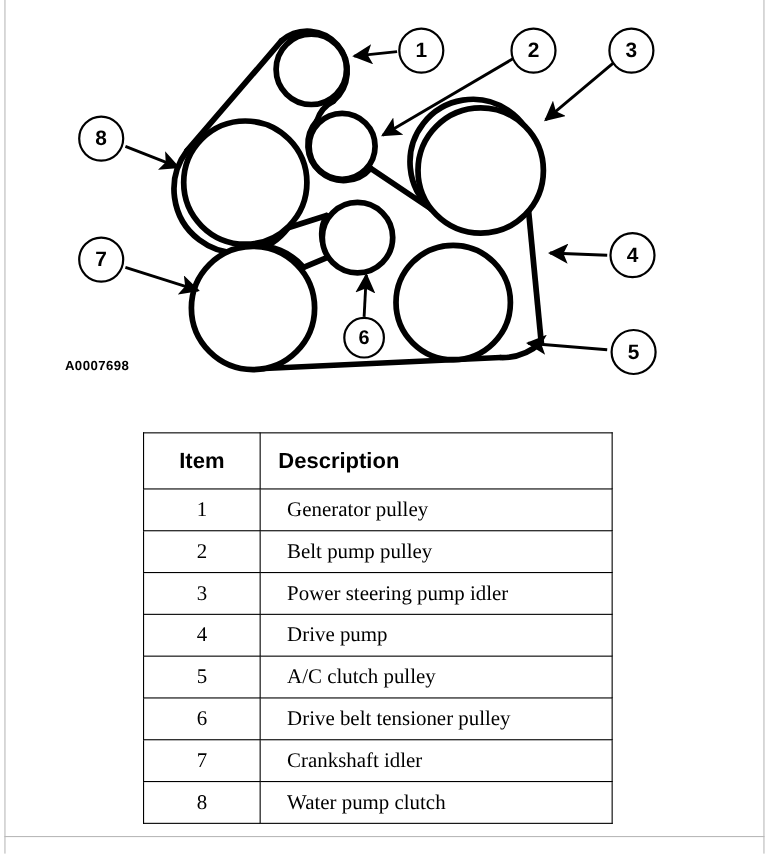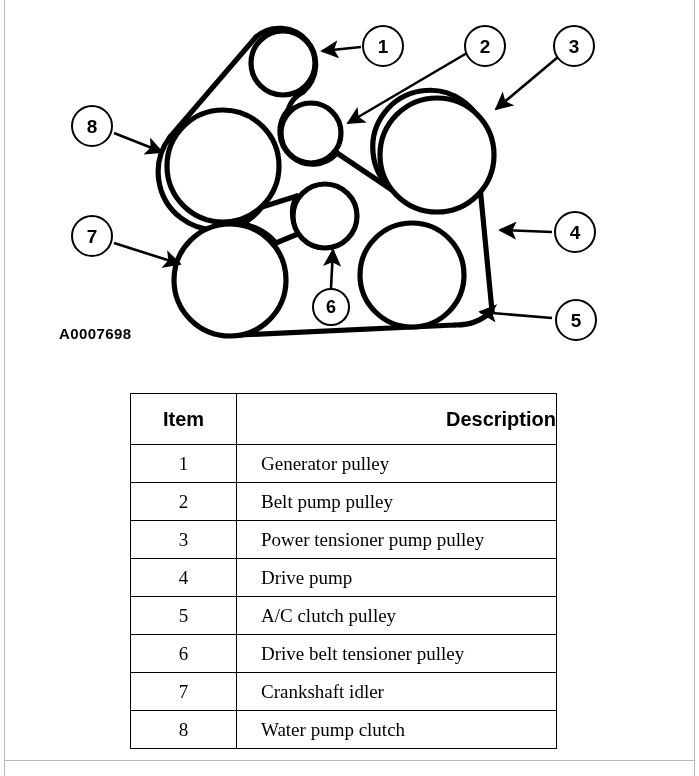--- a/index.html
+++ b/index.html
@@ -41,21 +41,21 @@
   #belt-svg {
     position: absolute;
     left: 0; top: 0;
   }
 
   .fig-id {
     position: absolute;
     left: 59px;
     top: 325px;
     font-family: "Liberation Sans", sans-serif;
-    font-size: 15px;
+    font-size: 12px;
     font-weight: bold;
     letter-spacing: 0.4px;
     color: #000000;
     white-space: nowrap;
   }
 
   
   .callout {
     position: absolute;
     width: 42px;
@@ -91,21 +91,21 @@
   #parts-table td, #parts-table th {
     border: 1.6px solid #000000;
     padding: 0;
     color: #000000;
   }
   #parts-table th {
     height: 50px;
     font-family: "Liberation Sans", sans-serif;
     font-size: 20px;
     font-weight: bold;
-    text-align: right;
+    text-align: left;
   }
   #parts-table th.col-item { width: 105px; text-align: center; }
   #parts-table th.col-item span { display: inline-block; }
   #parts-table th .th-pad { padding-left: 16px; display: block; }
   #parts-table th.col-item .th-pad { padding-left: 0; text-align: center; }
 
   #parts-table td {
     height: 37px;
     font-family: "Liberation Serif", serif;
     font-size: 19px;
@@ -223,21 +223,21 @@
         <tr>
           <td class="cell-item">1</td>
           <td class="cell-desc">Generator pulley</td>
         </tr>
         <tr>
           <td class="cell-item">2</td>
           <td class="cell-desc">Belt pump pulley</td>
         </tr>
         <tr>
           <td class="cell-item">3</td>
-          <td class="cell-desc">Power tensioner pump pulley</td>
+          <td class="cell-desc">Power steering pump idler</td>
         </tr>
         <tr>
           <td class="cell-item">4</td>
           <td class="cell-desc">Drive pump</td>
         </tr>
         <tr>
           <td class="cell-item">5</td>
           <td class="cell-desc">A/C clutch pulley</td>
         </tr>
         <tr>

